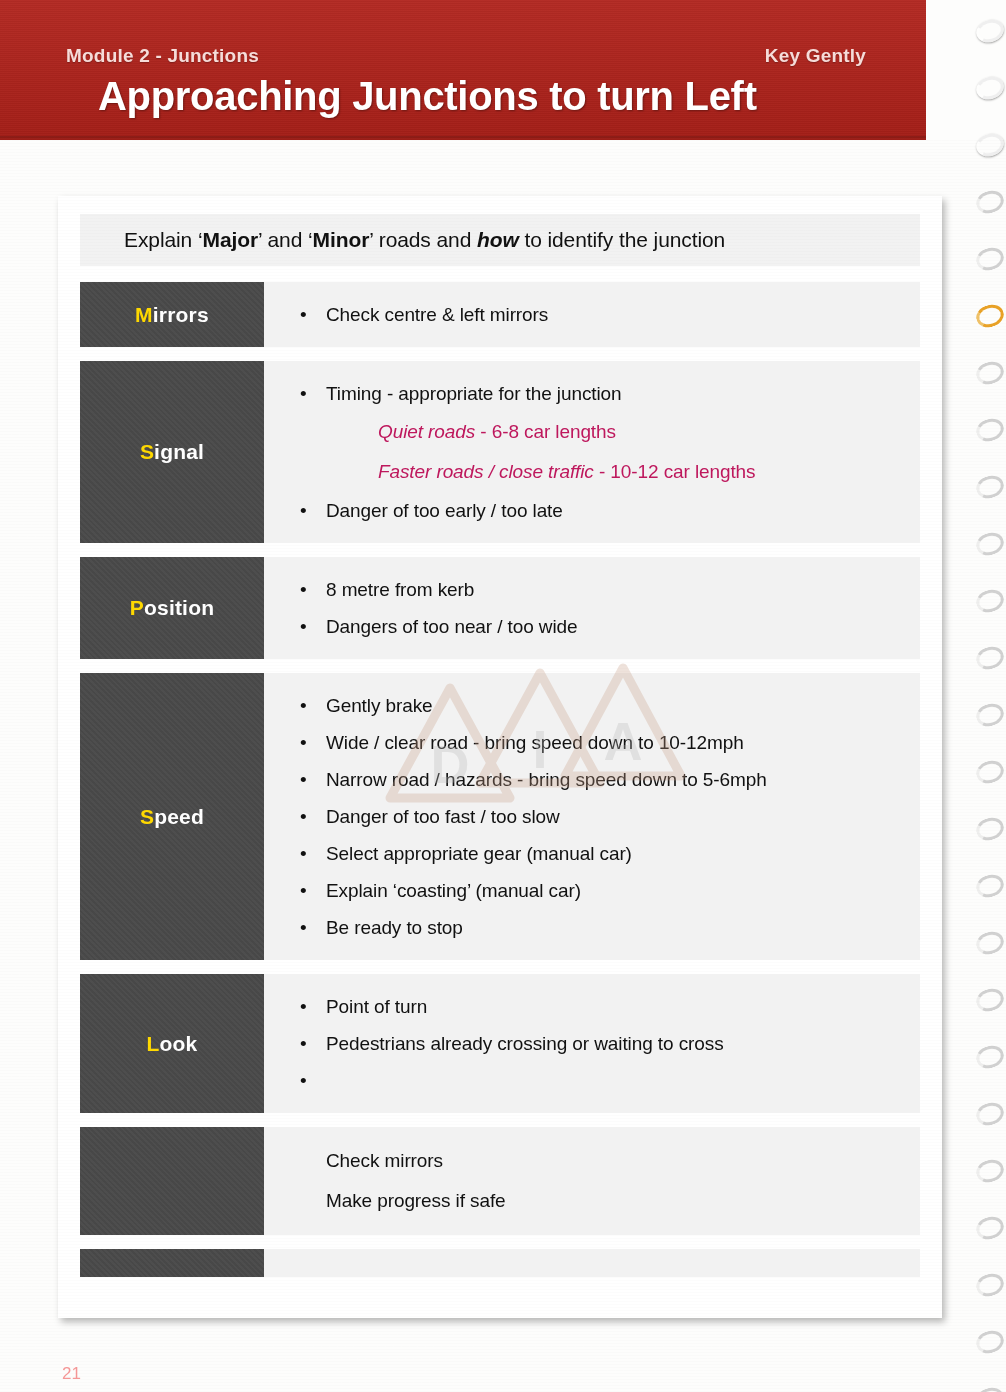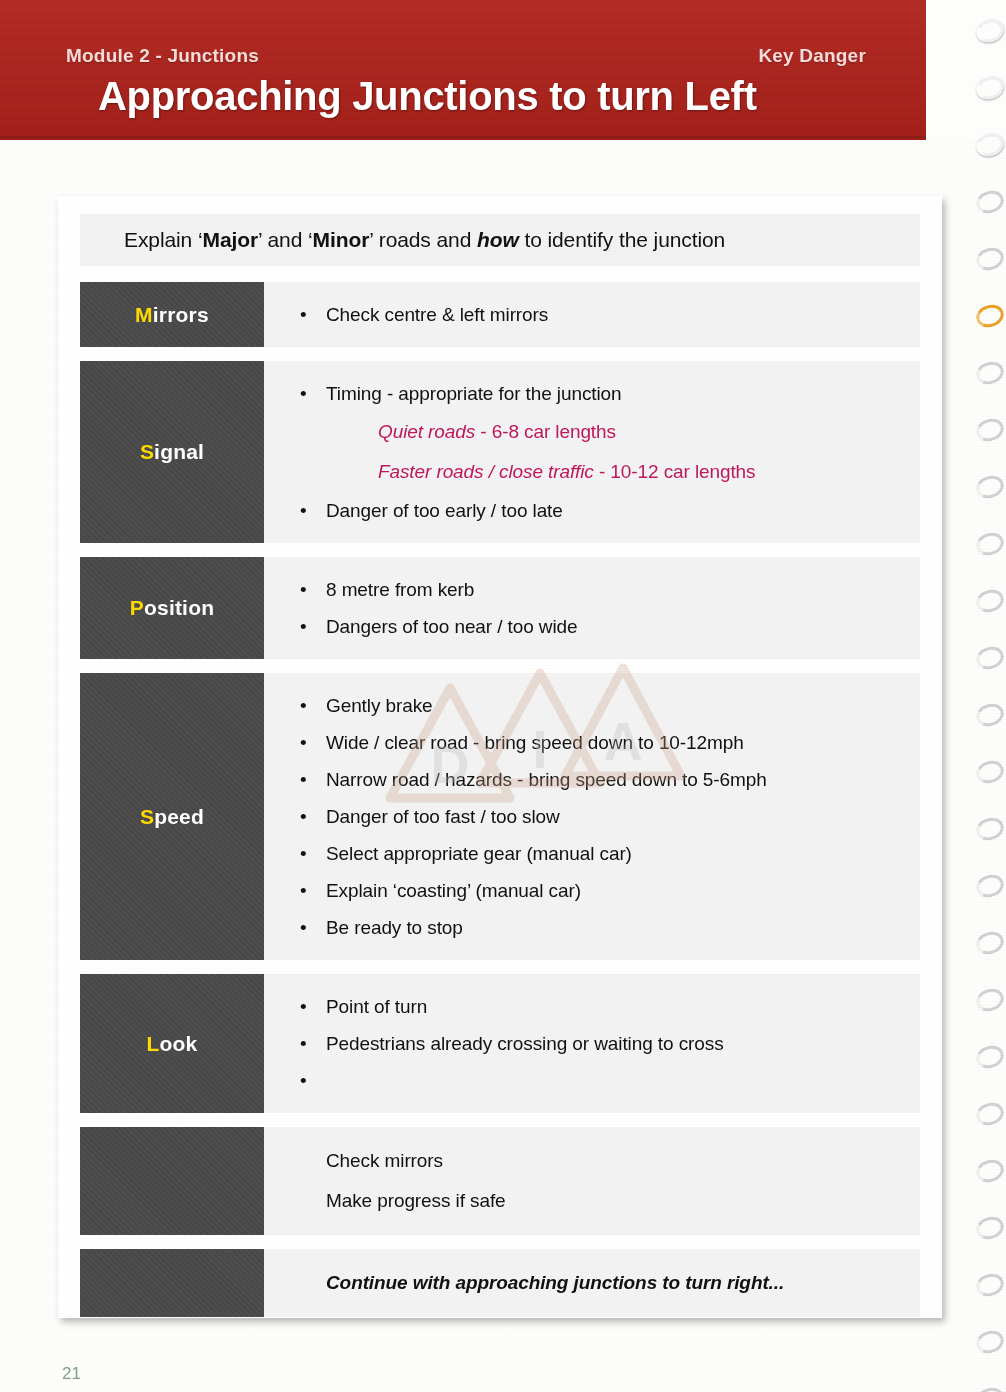--- a/index.html
+++ b/index.html
@@ -205,40 +205,40 @@
     pointer-events: none;
     z-index: 5;
   }
 
   
   .page-number {
     position: absolute;
     left: 62px;
     top: 1364px;
     font-size: 17px;
-    color: #14532d;
+    color: #ef4444;
     opacity: 0.55;
   }
 
   
   .scan-noise {
     position: absolute;
     inset: 140px 0 0 0;
     pointer-events: none;
     background-image: repeating-linear-gradient(0deg, rgba(0,0,0,0.012) 0px, rgba(0,0,0,0.012) 1px, rgba(255,255,255,0) 1px, rgba(255,255,255,0) 3px);
   }
 </style>
 </head>
 <body>
 
 <div class="page-scan">
 
   <div class="header-band">
     <div class="module-label">Module 2 - Junctions</div>
-    <div class="keypoints-label">Key Danger</div>
+    <div class="keypoints-label">Key Gently</div>
     <div class="header-title">Approaching Junctions to turn Left</div>
   </div>
 
   <div class="binding" id="binding-rings">
       <div class="ring on-red" style="top: 20px;"></div>
       <div class="ring on-red" style="top: 77px;"></div>
       <div class="ring on-red" style="top: 134px;"></div>
       <div class="ring" style="top: 191px;"></div>
       <div class="ring" style="top: 248px;"></div>
       <div class="ring tab-mark" style="top: 305px;"></div>
@@ -375,21 +375,20 @@
           <div class="row">
             <div class="row-label"></div>
             <div class="row-body">
               <div class="plain-line">Check mirrors</div>
               <div class="plain-line">Make progress if safe</div>
             </div>
           </div>
           <div class="row">
             <div class="row-label"></div>
             <div class="row-body">
-              <div class="plain-line bdit">Continue with approaching junctions to turn right...</div>
             </div>
           </div>
         </div>
 
     </div>
   </div>
 
   <div class="watermark">
     <svg viewBox="0 0 380 180" width="380" height="180" aria-hidden="true">
       <g fill="none" stroke="#c9a089" stroke-width="9" stroke-linejoin="round">

